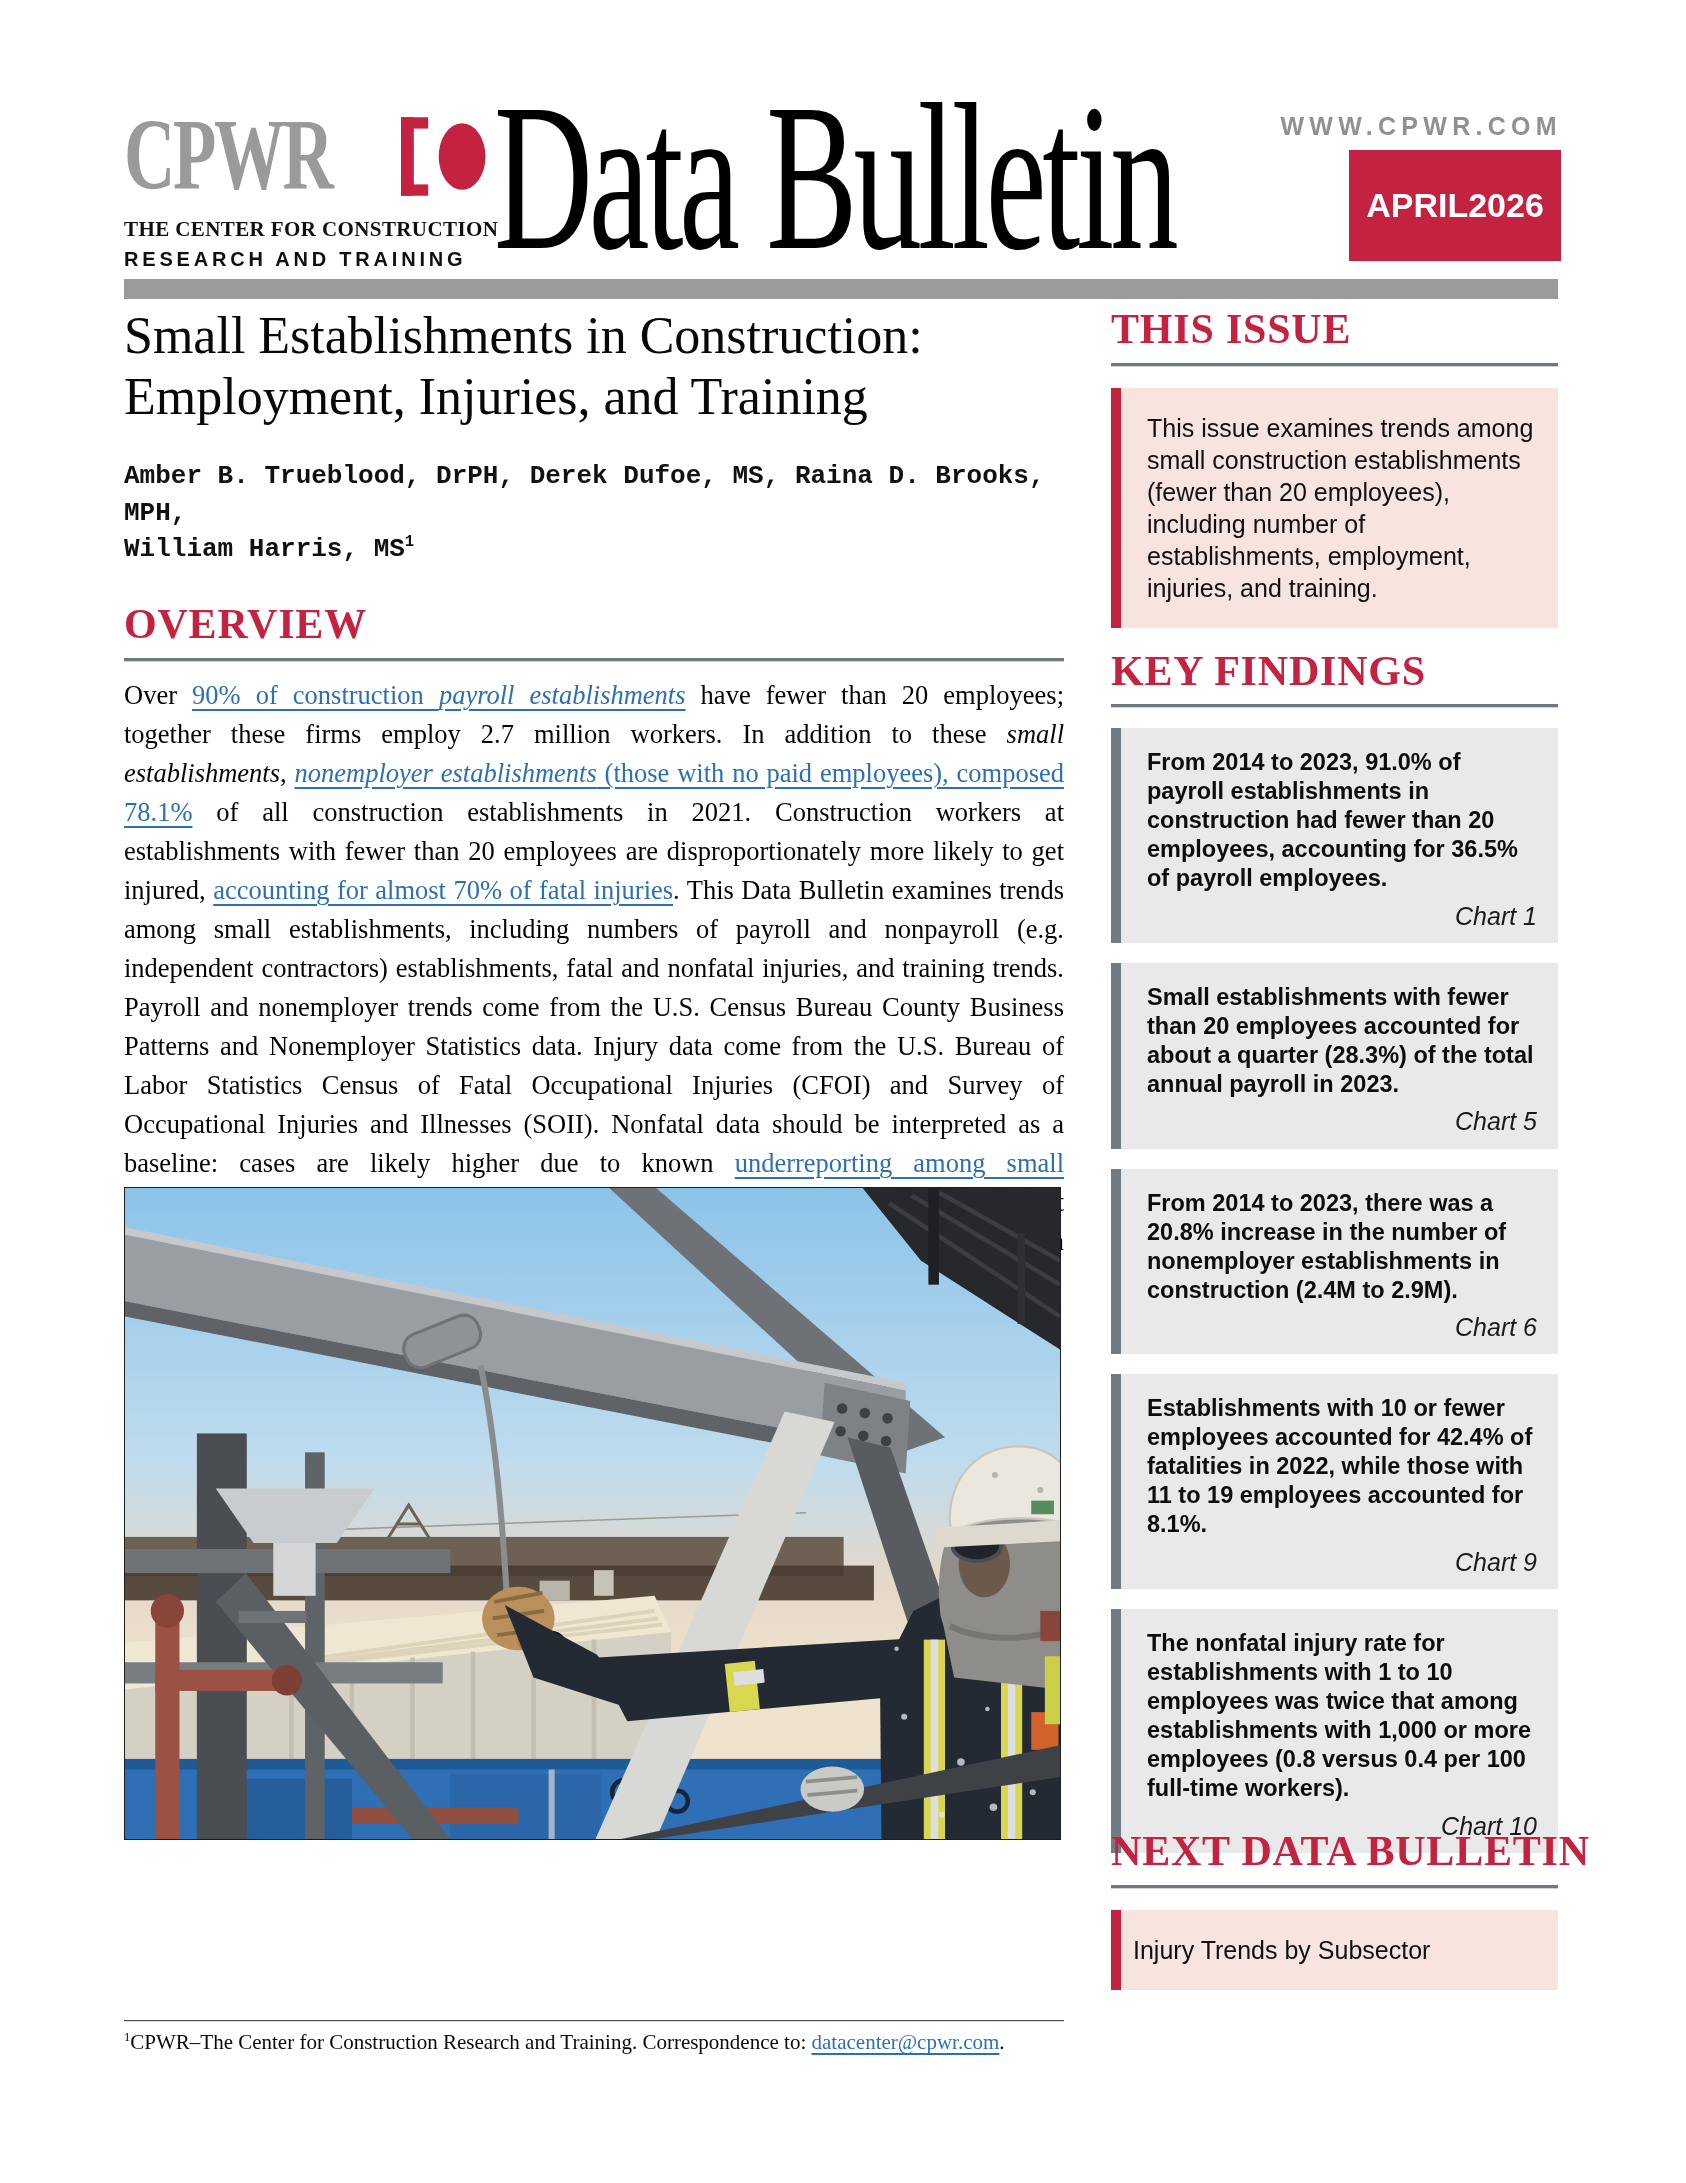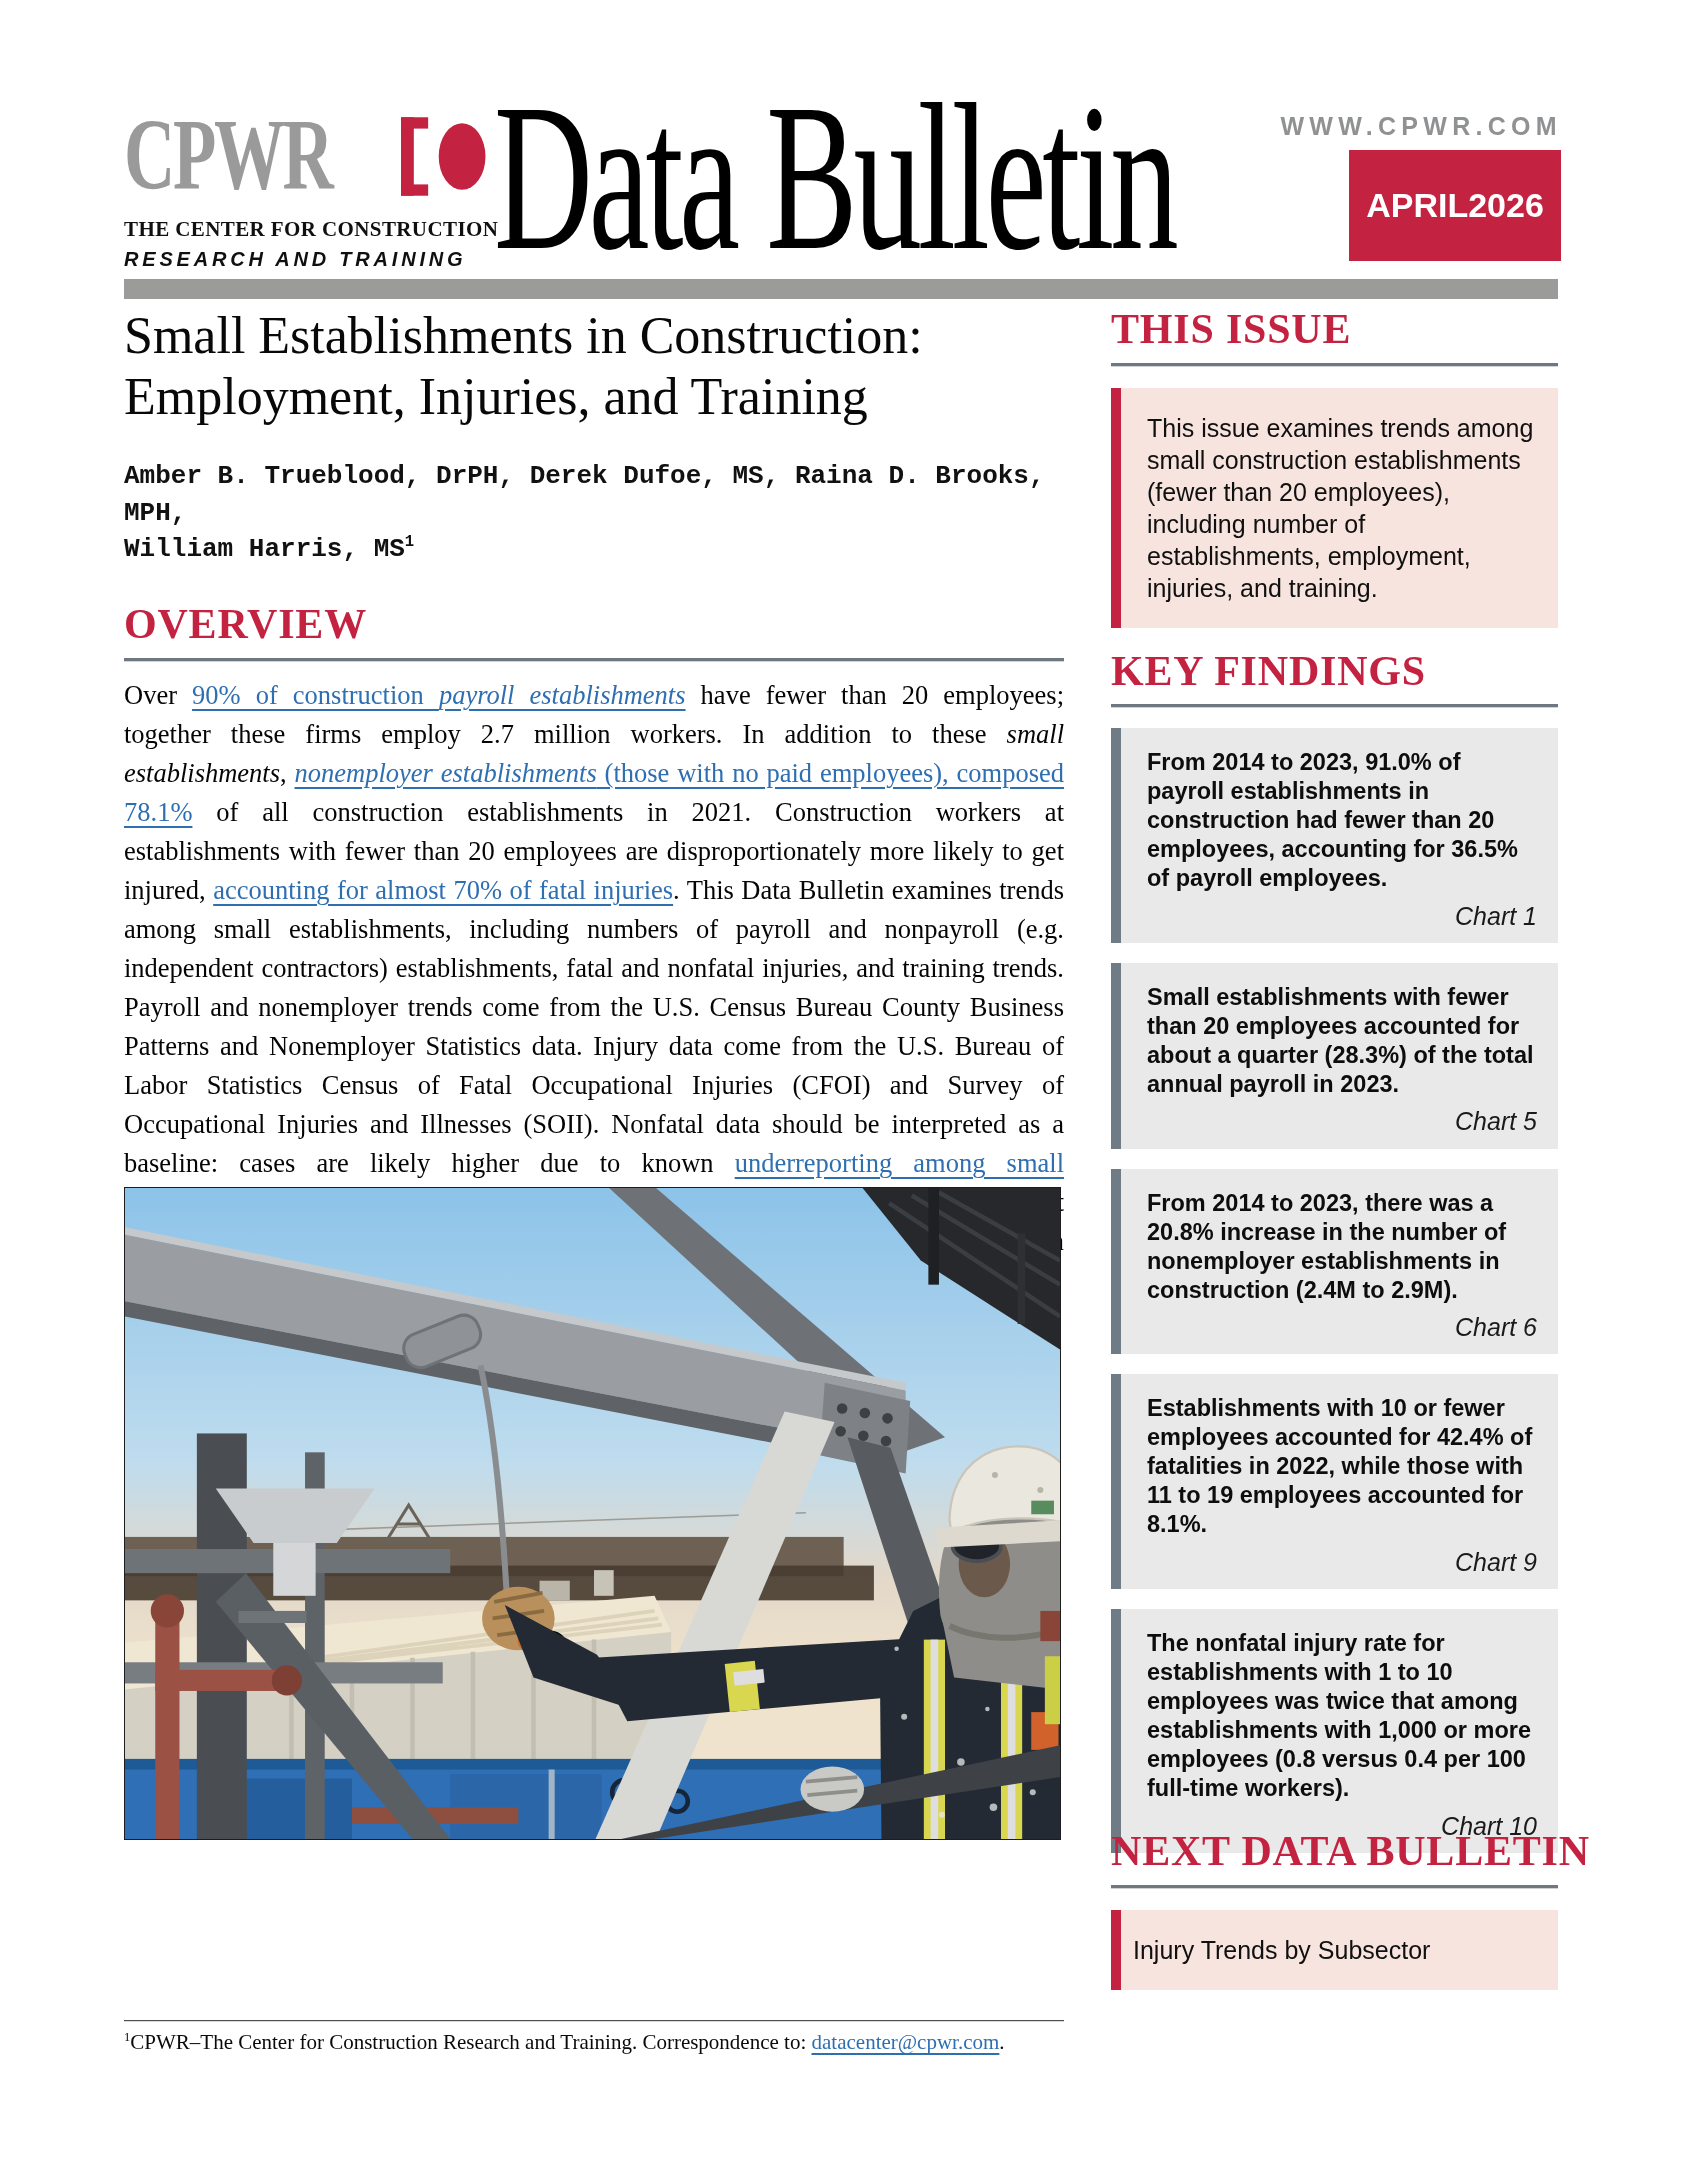--- a/index.html
+++ b/index.html
@@ -19,21 +19,21 @@
   
   .logo-block{position:absolute;left:124px;top:114px;width:364px;}
   .logo-row{display:flex;align-items:flex-start;gap:10.6px;}
   .logo-acronym{font-family:"Liberation Serif",serif;font-weight:bold;color:#9A9A9A;
                 font-size:91px;line-height:0.82;letter-spacing:-3px;
                 transform:scale(0.78,1.12);transform-origin:left top;}
   .logo-mark{margin-top:3px;}
   .logo-tagline1{margin-top:16.7px;font-family:"Liberation Serif",serif;font-weight:bold;
                  font-size:21px;letter-spacing:0.4px;color:#101010;white-space:nowrap;}
   .logo-tagline2{margin-top:6px;font-family:"Liberation Sans",sans-serif;font-weight:bold;
-                 font-size:20px;letter-spacing:3.8px;color:#101010;white-space:nowrap;font-style:italic;}
+                 font-size:20px;letter-spacing:3.8px;color:#101010;white-space:nowrap;}
 
   .masthead{position:absolute;left:494px;top:73px;font-family:"Liberation Serif",serif;
             font-size:152px;line-height:1;color:#000;letter-spacing:-4.5px;white-space:nowrap;
             transform:scale(0.90,1.38);transform-origin:left top;}
 
   .site-url{position:absolute;right:125px;top:112px;font-family:"Liberation Sans",sans-serif;
             font-weight:bold;font-size:25px;letter-spacing:5.3px;color:#8F9193;white-space:nowrap;}
 
   .issue-box{position:absolute;left:1349px;top:150px;width:212px;height:111px;
              background:var(--accent-red);color:#fff;display:flex;flex-direction:row;

